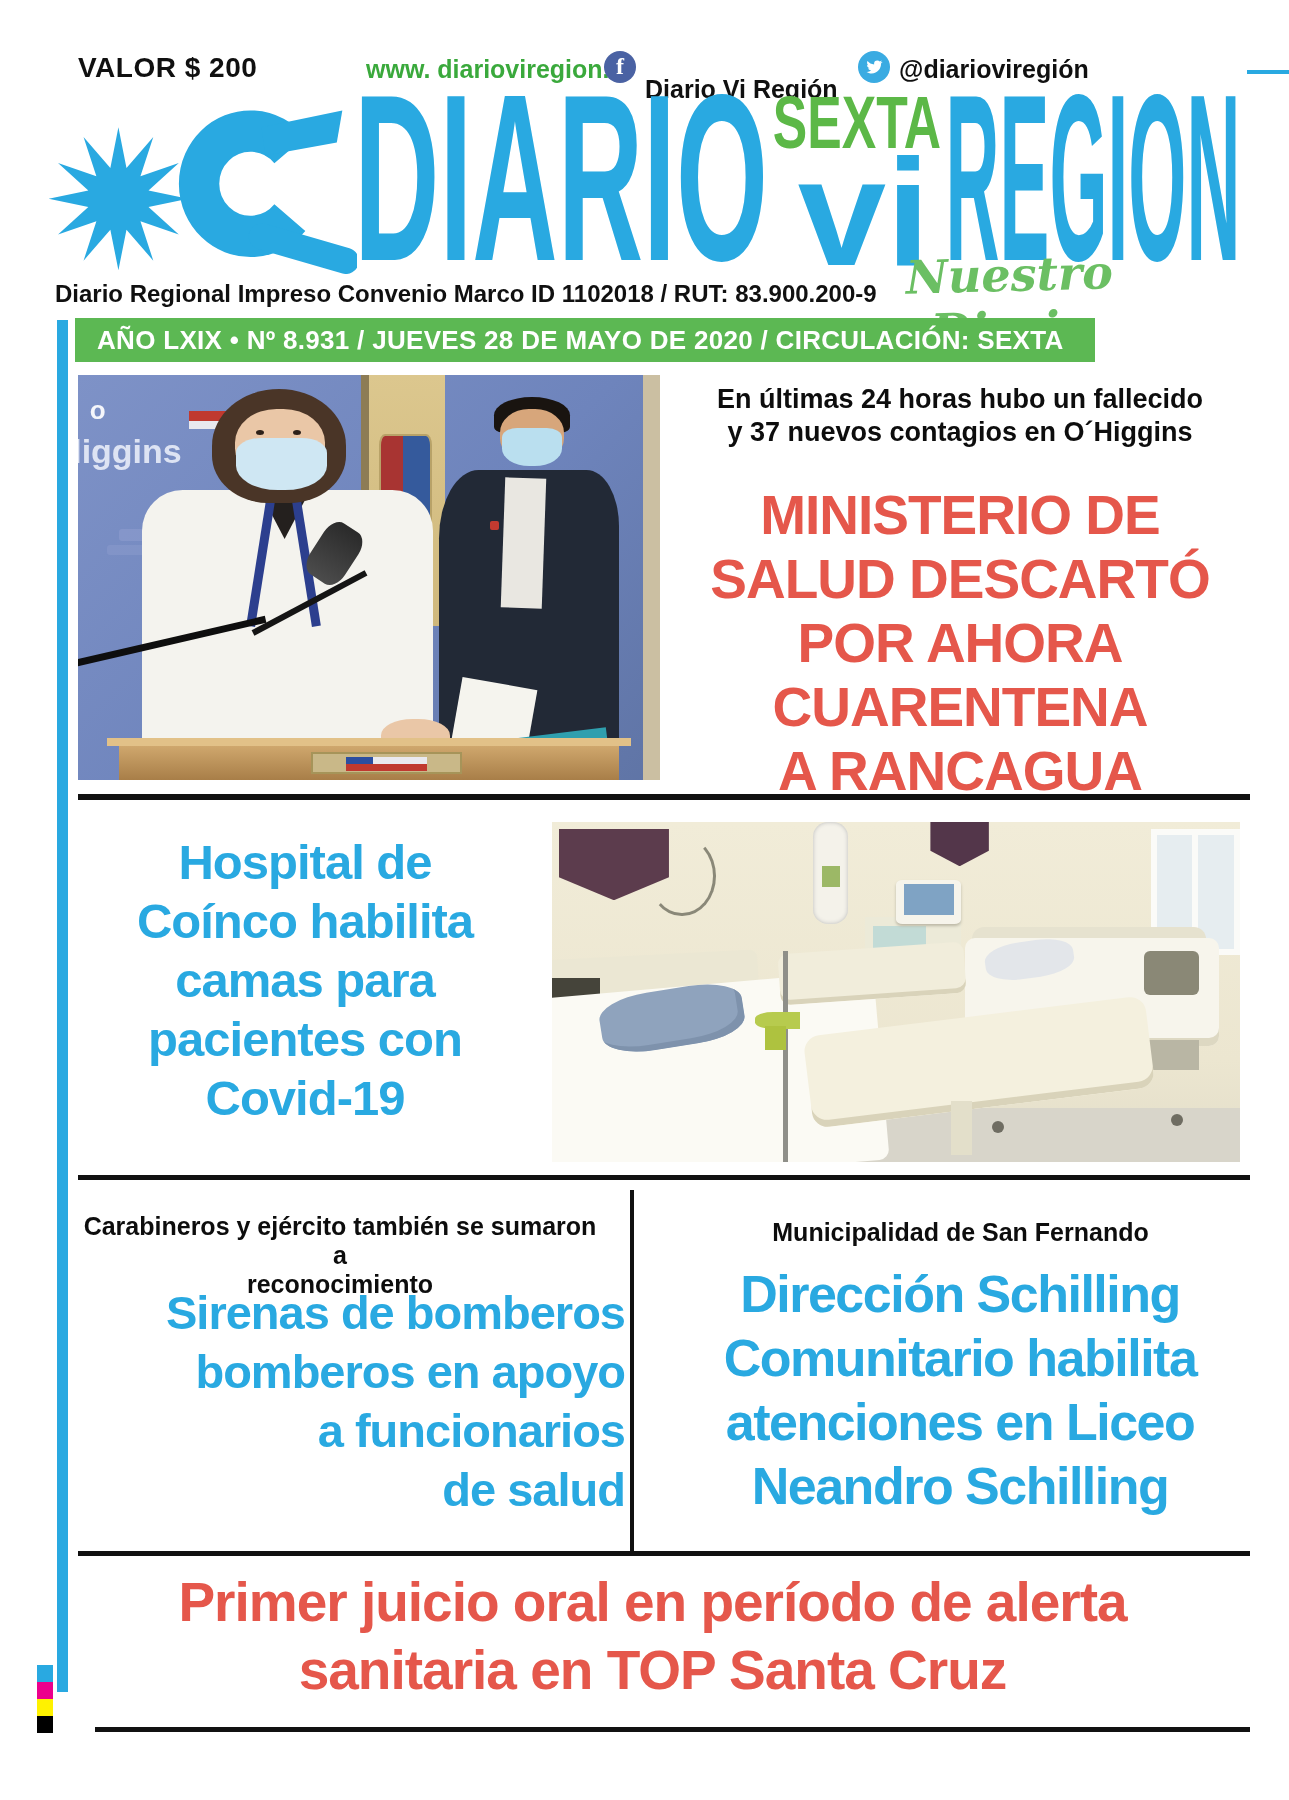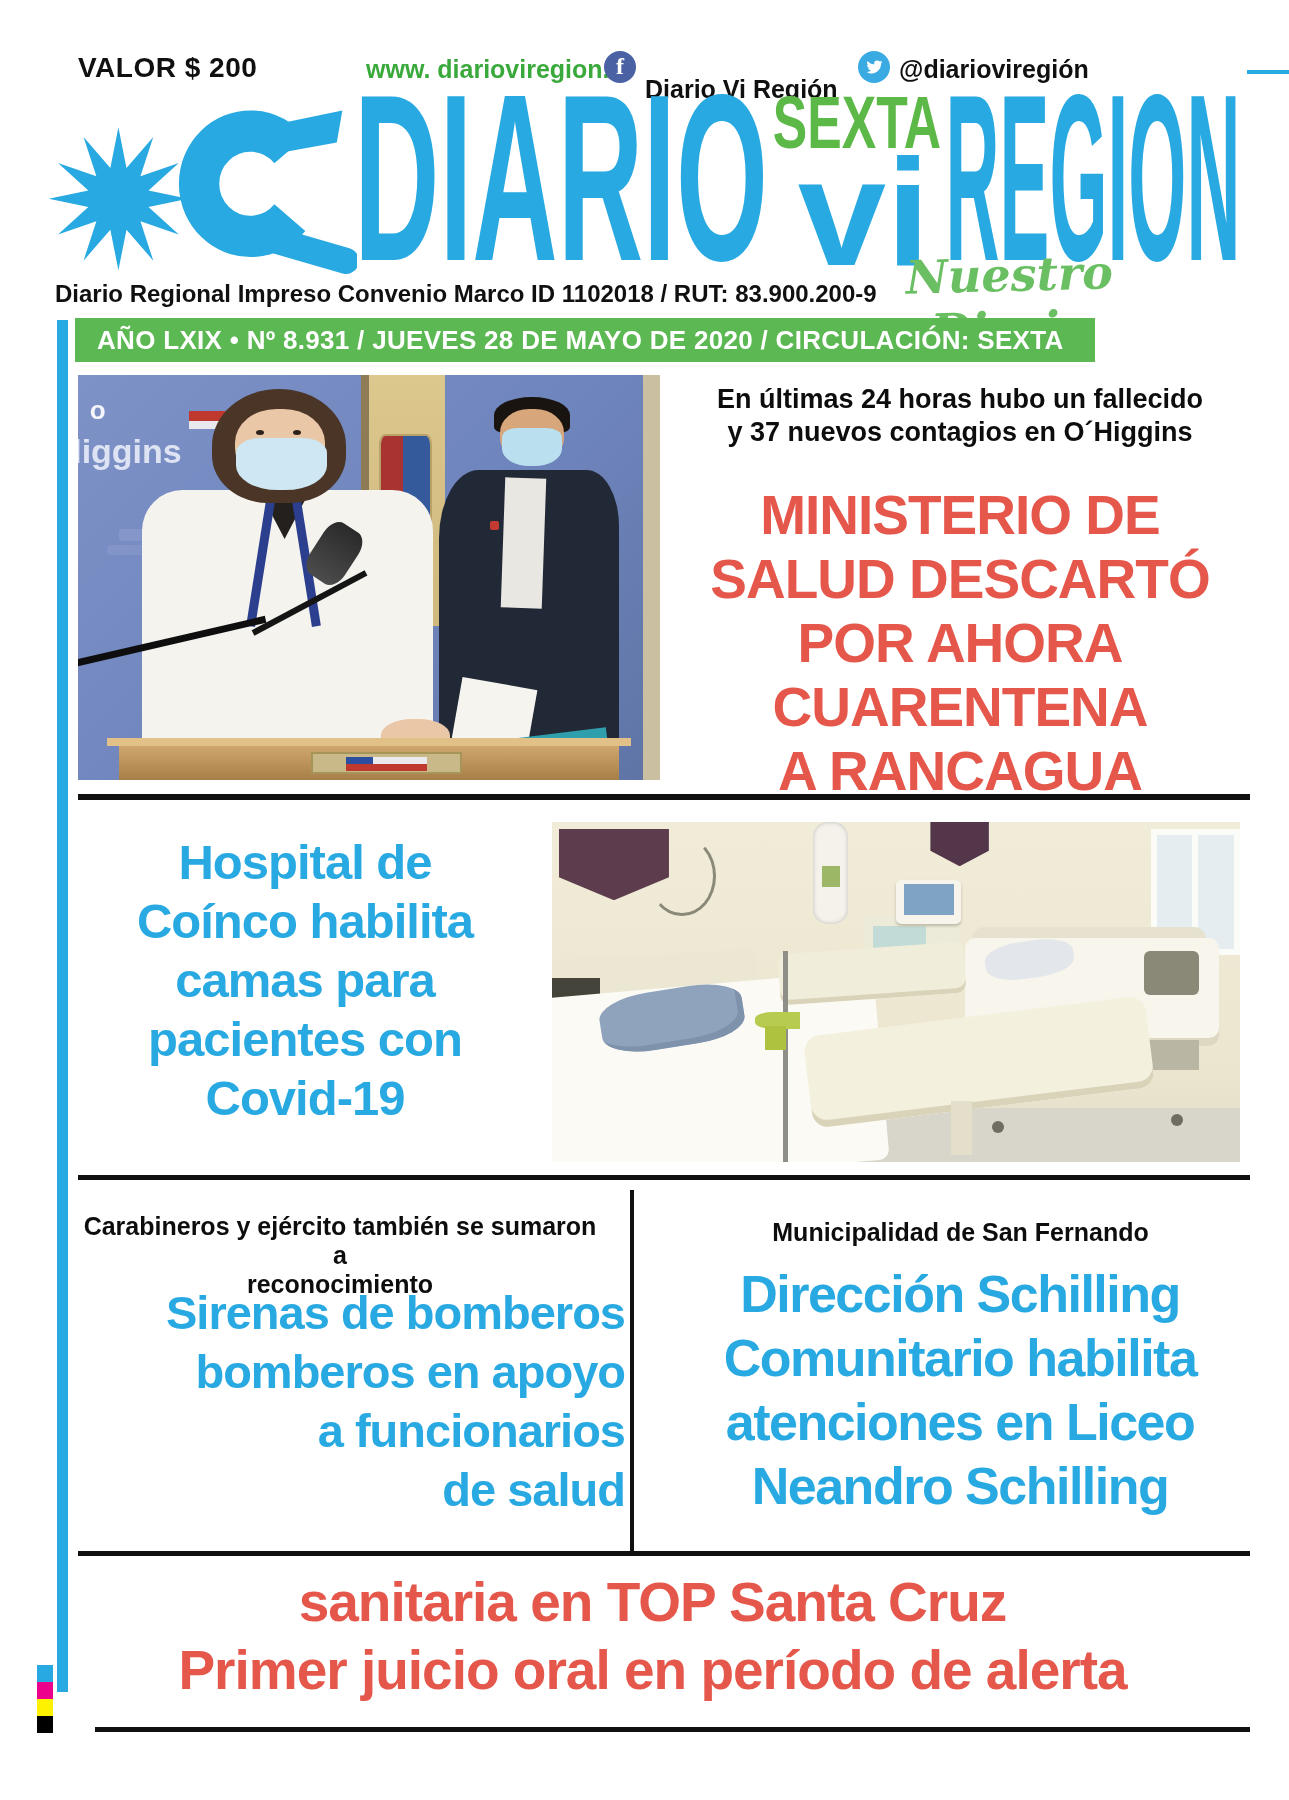--- a/index.html
+++ b/index.html
@@ -314,22 +314,22 @@
   <div class="abs s4-headline">
     <div>Dirección Schilling</div>
     <div>Comunitario habilita</div>
     <div>atenciones en Liceo</div>
     <div>Neandro Schilling</div>
   </div>
 
   <div class="abs rule rule3"></div>
 
   <div class="abs s5-headline">
+    <div>Primer juicio oral en período de alerta</div>
     <div>sanitaria en TOP Santa Cruz</div>
-    <div>Primer juicio oral en período de alerta</div>
   </div>
 
   <div class="abs rule rule4"></div>
 
   <div class="abs reg reg-c"></div>
   <div class="abs reg reg-m"></div>
   <div class="abs reg reg-y"></div>
   <div class="abs reg reg-k"></div>
 
 </div>

